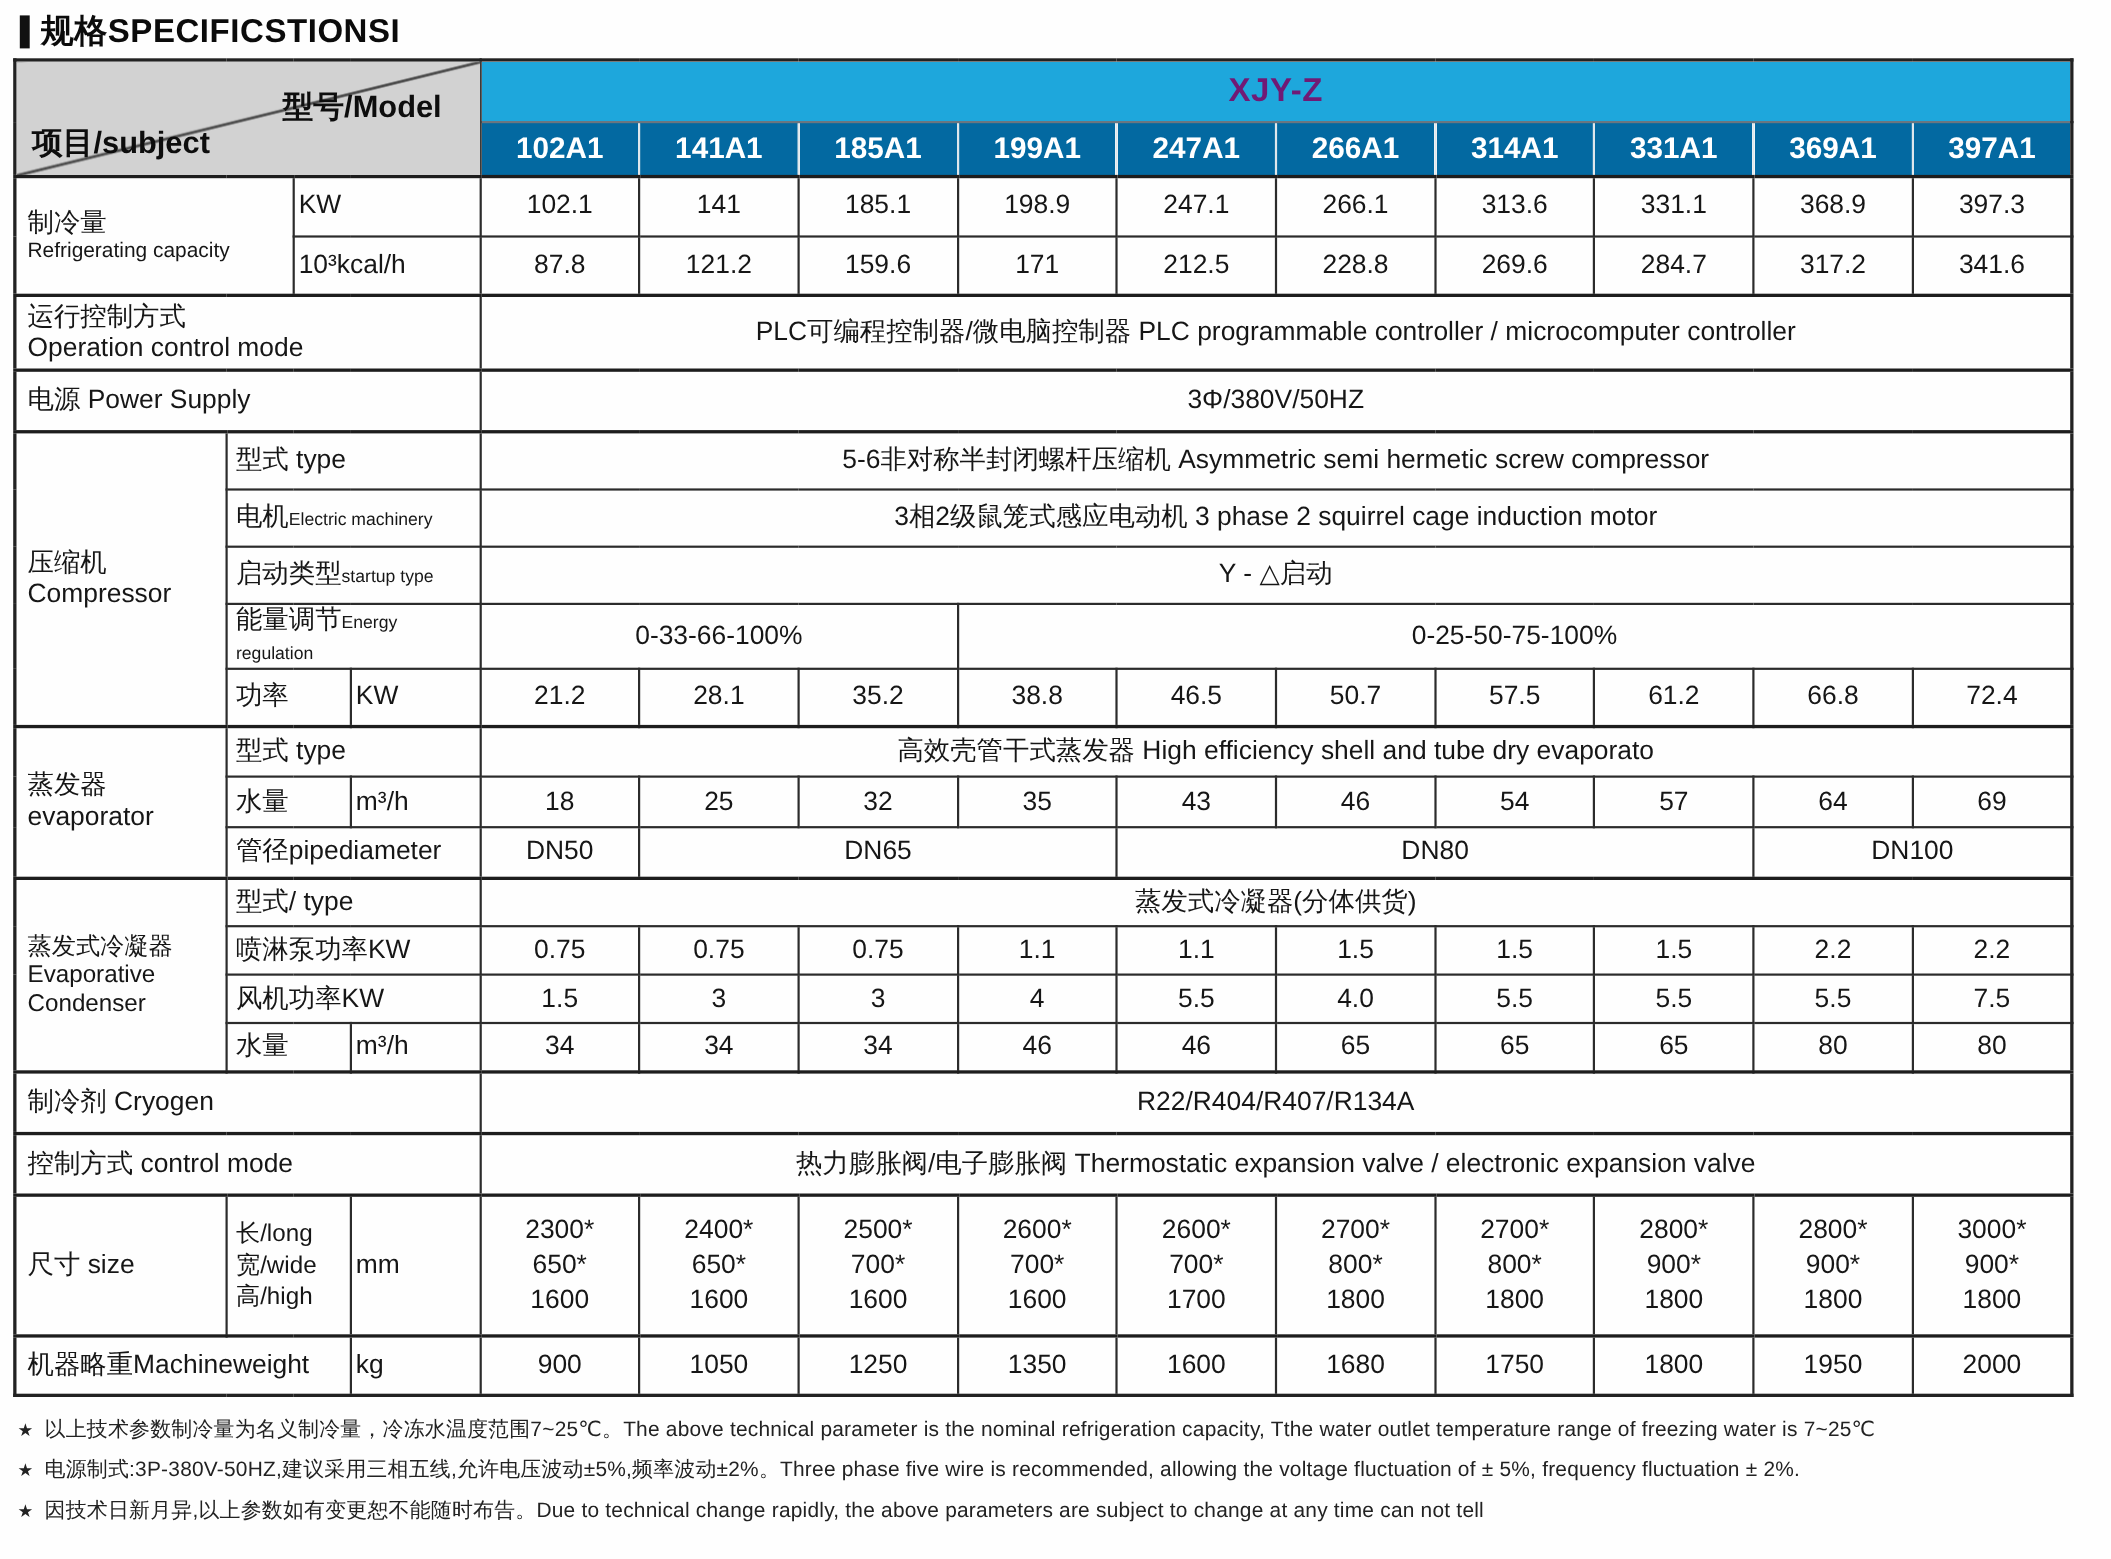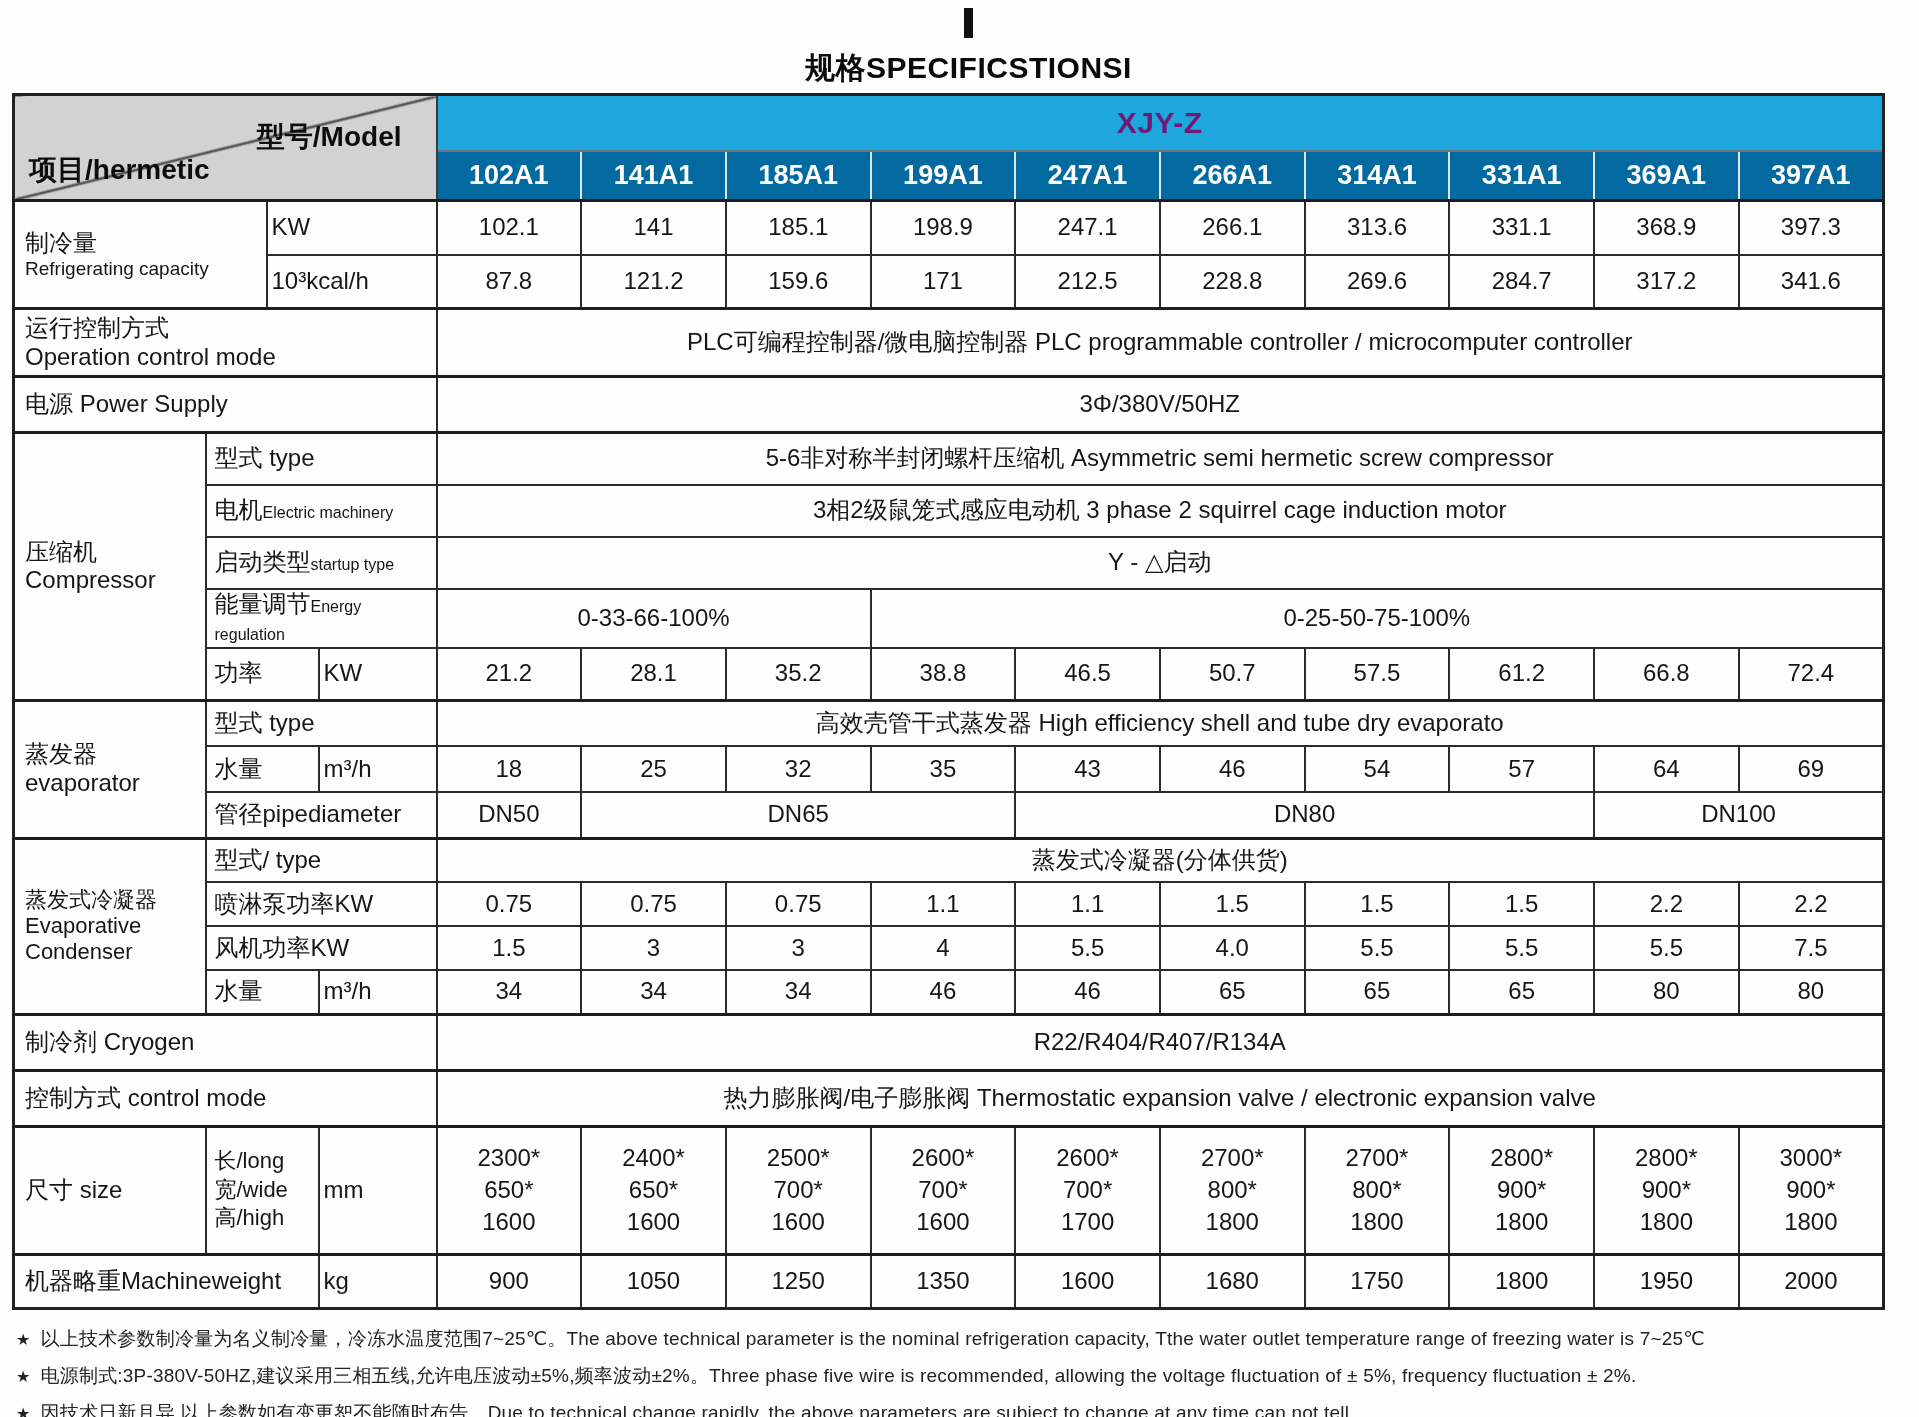--- a/index.html
+++ b/index.html
@@ -1,20 +1,20 @@
 <!DOCTYPE html>
 <html><head>
 <meta charset="utf-8">
 <style>
   html,body{margin:0;padding:0;background:#ffffff;color:#161616;
     font-family:"Liberation Sans","DejaVu Sans",sans-serif;}
   .page{width:1919px;height:1417px;position:relative;background:#fefefe;overflow:hidden;}
 
   
-  .title-row{display:flex;align-items:center;gap:10px;padding:8px 0 4px 18px;flex-direction:column;}
+  .title-row{display:flex;align-items:center;gap:10px;padding:8px 0 4px 18px;}
   .title-bar{width:9px;height:30px;background:#111;}
   .title-text{font-size:30px;font-weight:bold;letter-spacing:.5px;color:#0b0b0b;}
 
   
   table.spec{border-collapse:collapse;table-layout:fixed;width:1872px;margin-left:12px;border:3px solid #222;}
   td{border:2px solid #2b2b2b;padding:0 4px;text-align:center;vertical-align:middle;
      font-size:24px;line-height:1.2;overflow:hidden;}
   tr.sect td{border-top:3px solid #1d1d1d;}
 
   
@@ -73,21 +73,21 @@
         <col style="width:144.7px">
         <col style="width:144.7px">
         <col style="width:144.7px">
         <col style="width:144.7px">
     </colgroup>
 
     <tbody>
         <tr class="r-h1">
       <td class="diag" colspan="4" rowspan="2">
         <span class="diag-top">型号/Model</span>
-        <span class="diag-bottom">项目/hermetic</span>
+        <span class="diag-bottom">项目/subject</span>
       </td>
       <td class="band" colspan="10">XJY-Z</td>
     </tr>
     <tr class="r-h2">
       <td class="model">102A1</td>
       <td class="model">141A1</td>
       <td class="model">185A1</td>
       <td class="model">199A1</td>
       <td class="model">247A1</td>
       <td class="model">266A1</td>

